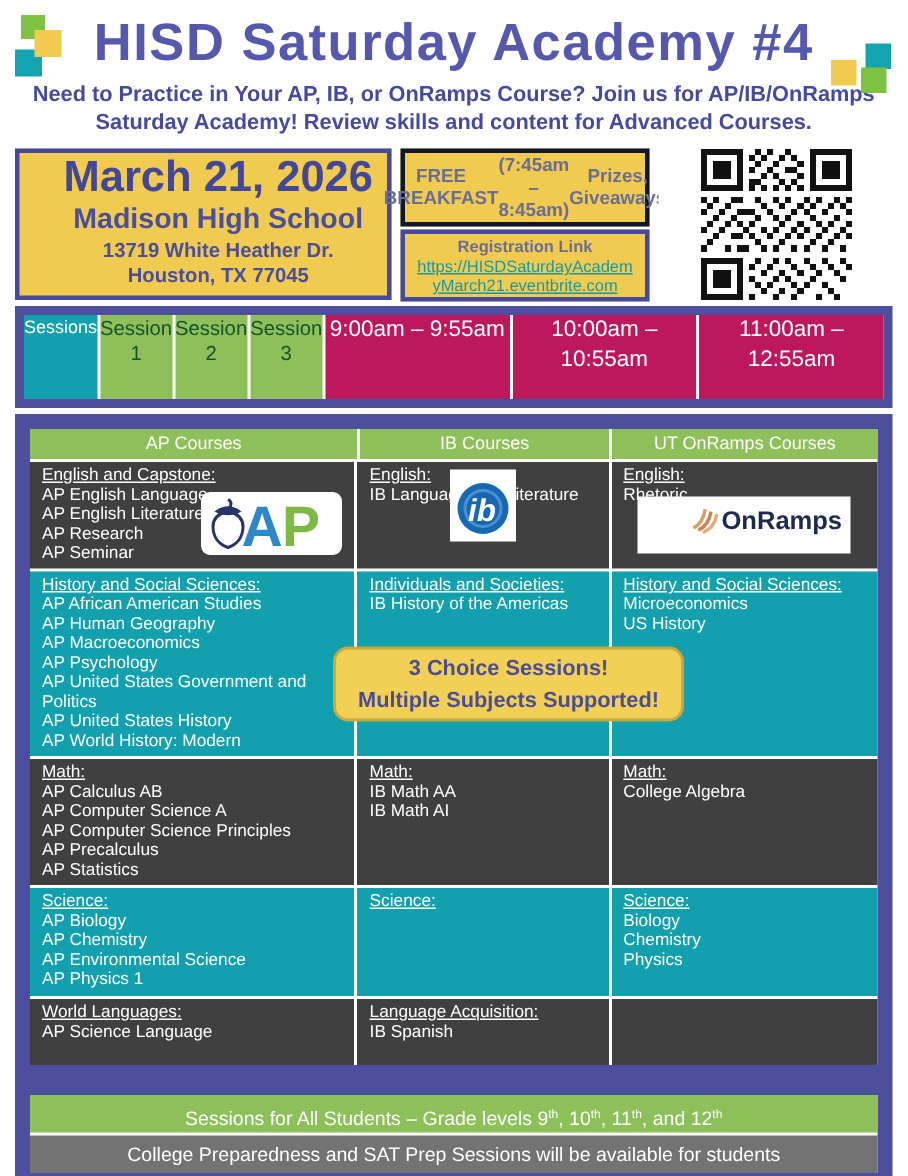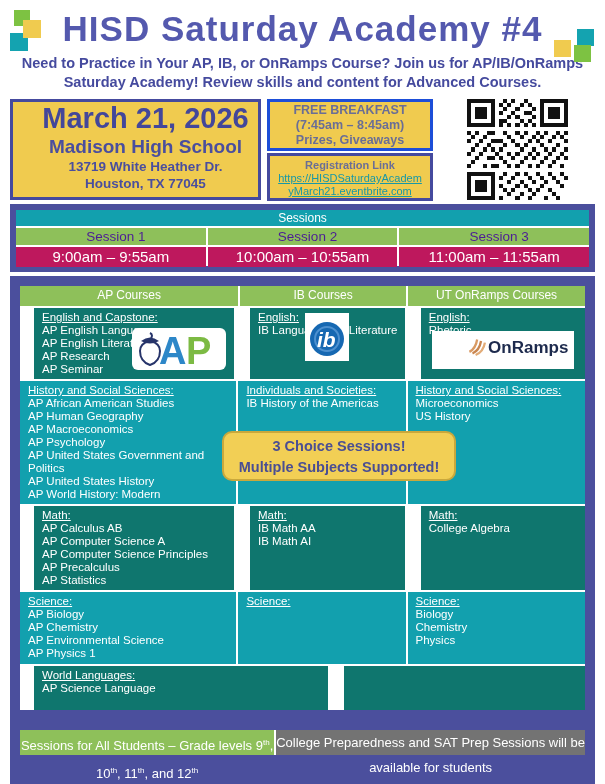--- a/index.html
+++ b/index.html
@@ -38,58 +38,58 @@
     display:flex; flex-direction:column; align-items:center; justify-content:flex-start;
     text-align:center;
     padding-left:20px;
   }
   .venue-date { font-size:29px; font-weight:bold; color:#43479a; line-height:32px; }
   .venue-school { font-size:19px; font-weight:bold; color:#4a4e9e; line-height:23px; margin-top:1px; }
   .venue-addr { font-size:13.5px; font-weight:bold; color:#4a4e9e; line-height:17px; }
 
   .mid-stack { width:166px; display:flex; flex-direction:column; gap:2px; }
   .breakfast-box {
-    flex:0 0 52px; background:#f0cb4f; border:3px solid #1d4ed8;
-    display:flex; flex-direction:column; align-items:center; justify-content:center;
+    flex:0 0 52px; background:#f0cb4f; border:3px solid #0f172a;
+    display:flex; align-items:center; justify-content:center;
     color:#6a6e96; font-weight:bold; font-size:12.5px; line-height:15px; text-align:center;
   }
   .reg-box {
     flex:1; background:#f0cb4f; border:3px solid #454a9e;
     text-align:center; padding-top:3px;
   }
   .reg-label { font-size:11px; font-weight:bold; color:#6a6e96; line-height:13px; }
   .reg-link { font-size:11px; font-weight:normal; color:#1798a7; text-decoration:underline;
     line-height:13px; display:block; }
 
   .qr-box { flex:1; display:flex; align-items:center; justify-content:center; background:#fff; }
   .qr-box svg { width:101px; height:101px; }
 
   
   .sessions-frame { margin:4px 10px 0 10px; background:#4b4f9d; padding:6px; height:68px; }
-  .sessions-inner { background:#ffffff; height:100%; display:flex; flex-direction:column; gap:2px; }
+  .sessions-inner { background:#ffffff; height:100%; display:flex; flex-direction:row; gap:2px; }
   .sess-title { flex:0 0 16px; background:#12a0ae; color:#fff; text-align:center;
     font-size:12px; line-height:16px; }
   .sess-names { flex:0 0 17px; display:flex; gap:2px; }
-  .sess-names > div { flex:1; background:#8ec05a; color:#4c1d95; text-align:center;
-    font-size:13.5px; line-height:17px;padding-left:10px; }
+  .sess-names > div { flex:1; background:#8ec05a; color:#14532d; text-align:center;
+    font-size:13.5px; line-height:17px; }
   .sess-times { flex:1; display:flex; gap:2px; }
   .sess-times > div { flex:1; background:#be185d; color:#fff; text-align:center;
     font-size:15px; line-height:20px; }
 
   
   .courses-frame { margin:4px 10px 0 10px; background:#4b4f9d; padding:10px; height:510px; }
   .courses-grid { background:#ffffff; display:flex; flex-direction:column; gap:2px; }
   .row { display:flex; gap:2px; }
   .c1 { flex:39 0 0; }
   .c2 { flex:29.5 0 0; }
   .c3 { flex:31.5 0 0; }
   .cell { padding:3px 6px 3px 8px; color:#ffffff; position:relative; }
   .hdr-row { flex:0 0 20px; }
   .hdr-row .cell { background:#8ec05a; text-align:center; font-size:12px; line-height:15px; padding:2px; }
-  .row-green .cell { background:#0f766e;margin-left:14px; }
+  .row-green .cell { background:#404040; }
   .row-teal .cell { background:#12a0ae; }
   .r-english { flex:0 0 70px; }
   .r-history { flex:0 0 120px; }
   .r-math    { flex:0 0 82px; }
   .r-science { flex:0 0 72px; }
   .r-lang    { flex:0 0 44px; }
   .cat { font-size:11.5px; line-height:13px; text-decoration:underline; }
   .items { font-size:11.5px; line-height:13px; white-space:pre-line; }
 
   
@@ -102,21 +102,21 @@
 
   
   .callout {
     position:absolute; left:222px; top:431px; width:234px; height:50px;
     background:#f2cf55; border:2px solid #c9a83c; border-radius:10px;
     text-align:center; color:#4a4e93; font-weight:bold; font-size:14.5px;
     line-height:21px; padding-top:3px; z-index:5;
   }
 
   
-  .banners { margin-top:20px; background:#ffffff; display:flex; gap:2px; }
+  .banners { margin-top:20px; background:#ffffff; display:flex; flex-direction:column; gap:2px; }
   .banner { height:25px; text-align:center; color:#ffffff; font-size:13px; line-height:25px; }
   .banner-green { background:#8ec05a; }
   .banner-teal { background:#737373; }
   .banner sup { font-size:8px; }
 </style>
 </head>
 <body>
 
 <div class="sq sqL-g"></div>
 <div class="sq sqL-y"></div>
@@ -172,21 +172,21 @@
   <div class="sessions-inner">
     <div class="sess-title">Sessions</div>
     <div class="sess-names">
       <div>Session 1</div>
       <div>Session 2</div>
       <div>Session 3</div>
     </div>
     <div class="sess-times">
       <div>9:00am – 9:55am</div>
       <div>10:00am – 10:55am</div>
-      <div>11:00am – 11:55am</div>
+      <div>11:00am – 12:55am</div>
     </div>
   </div>
 </div>
 
 <div class="courses-frame">
   <div class="courses-grid">
     <div class="row hdr-row">
       <div class="cell c1">AP Courses</div>
       <div class="cell c2">IB Courses</div>
       <div class="cell c3">UT OnRamps Courses</div>
@@ -293,20 +293,24 @@
 Chemistry
 Physics</div>
       </div>
     </div>
 
     <div class="row row-green r-lang">
       <div class="cell c1">
         <div class="cat">World Languages:</div>
         <div class="items">AP Science Language</div>
       </div>
+      <div class="cell c2">
+        <div class="cat">Language Acquisition:</div>
+        <div class="items">IB Spanish</div>
+      </div>
       <div class="cell c3"></div>
     </div>
   </div>
 
   <div class="banners">
     <div class="banner banner-green"><span>Sessions for All Students – Grade levels 9</span><sup>th</sup><span>, 10</span><sup>th</sup><span>, 11</span><sup>th</sup><span>, and 12</span><sup>th</sup></div>
     <div class="banner banner-teal">College Preparedness and SAT Prep Sessions will be available for students</div>
   </div>
 </div>
 

